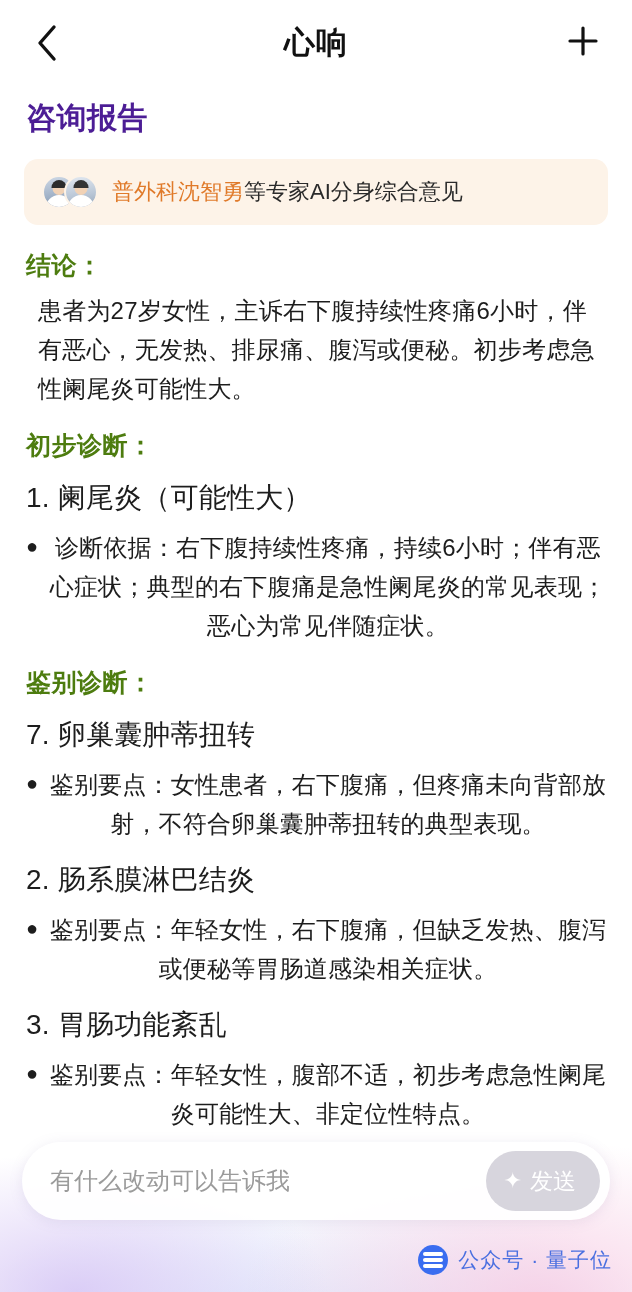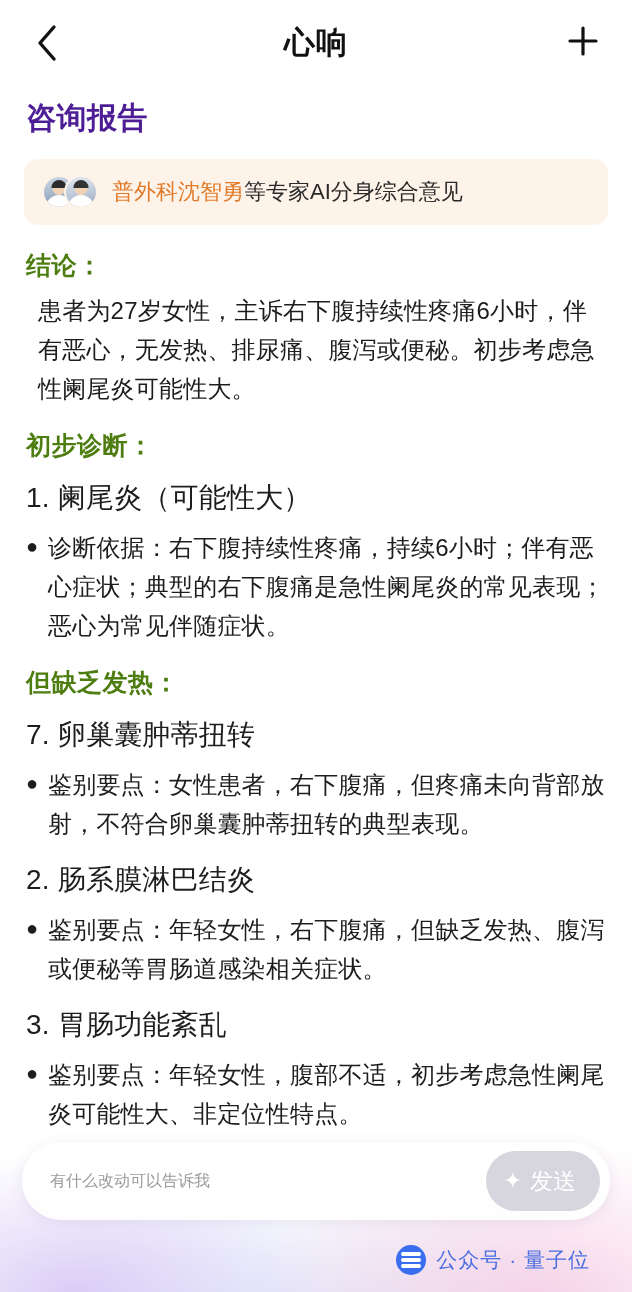--- a/index.html
+++ b/index.html
@@ -168,42 +168,42 @@
     color: #1d1d1d;
     margin: 10px 0 4px 2px;
     letter-spacing: 0.2px;
   }
   .bullet .dot {
     flex: 0 0 22px;
     font-size: 20px;
     line-height: 1.75;
     color: #1d1d1d;
   }
-  .bullet .btext { flex: 1 1 auto; }
+  .bullet .btext { flex: 1 1 auto; text-align: center; }
 
   
   .composer {
     flex: 0 0 auto;
     padding: 10px 22px 8px 22px;
   }
   .composer-inner {
     height: 78px;
     border-radius: 39px;
     background: rgba(255,255,255,0.92);
     box-shadow: 0 2px 14px rgba(120,110,160,0.13);
     display: flex;
     align-items: center;
     padding: 0 10px 0 28px;
   }
   .composer-input {
     flex: 1 1 auto;
     border: none;
     outline: none;
     background: transparent;
-    font-size: 16px;
+    font-size: 24px;
     color: #333;
     font-family: "Liberation Sans", "DejaVu Sans", sans-serif;
   }
   .composer-input::placeholder { color: #9b9b9b; }
   .send-btn {
     flex: 0 0 auto;
     height: 60px;
     border-radius: 30px;
     background: #d7d5dd;
     color: #ffffff;
@@ -217,21 +217,21 @@
     font-family: "Liberation Sans", "DejaVu Sans", sans-serif;
   }
   .send-spark { font-size: 22px; line-height: 1; color: #fff; }
 
   
   .watermark {
     flex: 0 0 64px;
     display: flex;
     align-items: center;
     justify-content: flex-end;
-    padding-right: 42px;
+    padding-right: 20px;
     gap: 10px;
   }
   .wm-logo {
     width: 30px; height: 30px;
     border-radius: 50%;
     background: #3a6df0;
     position: relative;
     overflow: hidden;
   }
   .wm-logo::before {
@@ -298,21 +298,21 @@
     <div class="sec-head">结论：</div>
     <div class="para">患者为27岁女性，主诉右下腹持续性疼痛6小时，伴有恶心，无发热、排尿痛、腹泻或便秘。初步考虑急性阑尾炎可能性大。</div>
 
     <div class="sec-head">初步诊断：</div>
     <div class="numbered">1. 阑尾炎（可能性大）</div>
     <div class="bullet">
       <span class="dot">●</span>
       <span class="btext">诊断依据：右下腹持续性疼痛，持续6小时；伴有恶心症状；典型的右下腹痛是急性阑尾炎的常见表现；恶心为常见伴随症状。</span>
     </div>
 
-    <div class="sec-head">但缺乏发热：</div>
+    <div class="sec-head">鉴别诊断：</div>
 
     <div class="numbered">7. 卵巢囊肿蒂扭转</div>
     <div class="bullet">
       <span class="dot">●</span>
       <span class="btext">鉴别要点：女性患者，右下腹痛，但疼痛未向背部放射，不符合卵巢囊肿蒂扭转的典型表现。</span>
     </div>
 
     <div class="numbered">2. 肠系膜淋巴结炎</div>
     <div class="bullet">
       <span class="dot">●</span>

